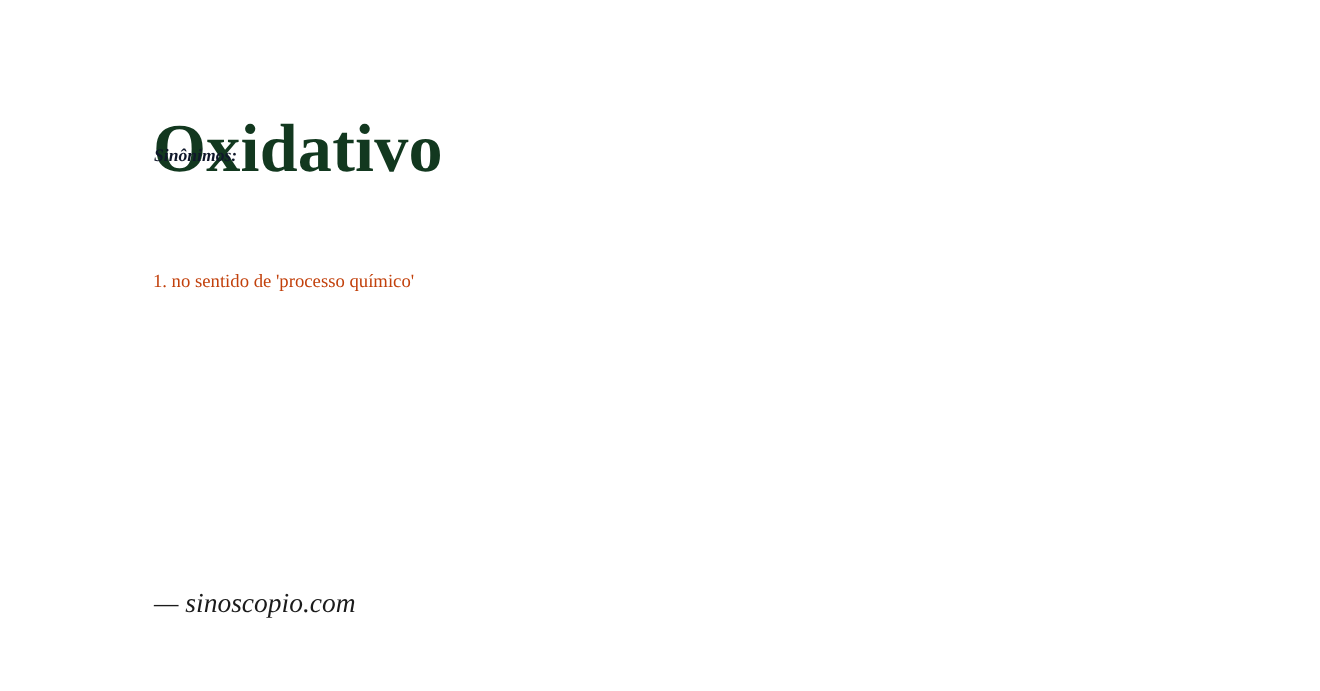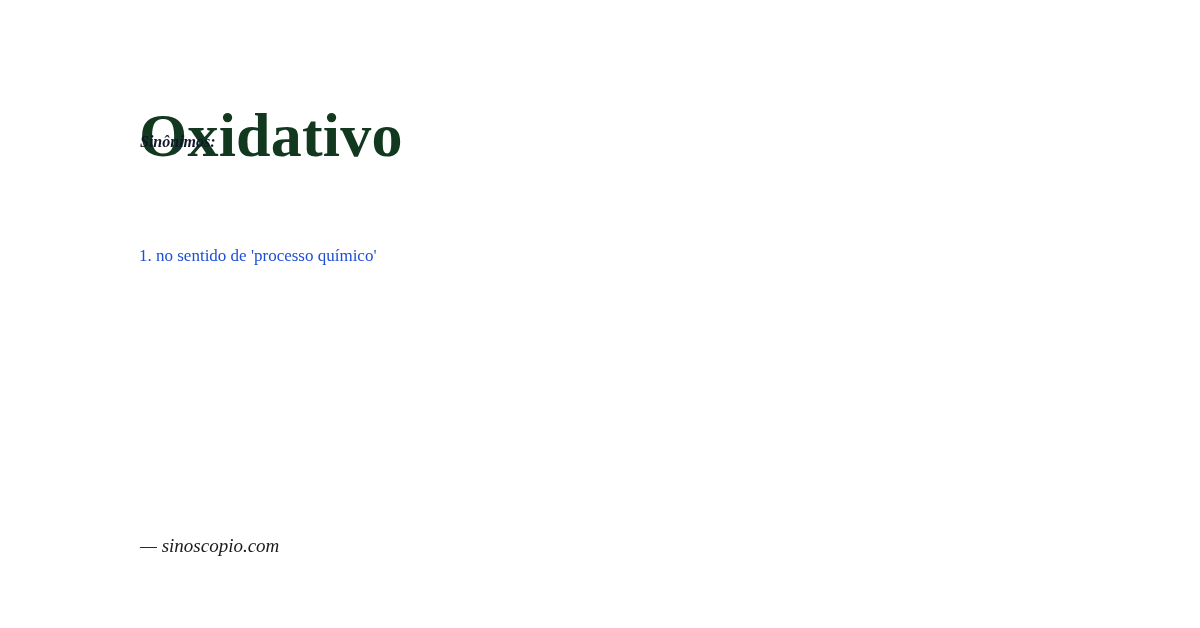--- a/index.html
+++ b/index.html
@@ -46,38 +46,38 @@
     left: 139px;
     top: 246px;
     width: 980px;
   }
   .sense {
     margin-bottom: 30px;
   }
   .sense-label {
     font-family: "Liberation Serif", serif;
     font-size: 17px;
-    color: #1d4ed8;
+    color: #c2410c;
     line-height: 1.2;
     margin-bottom: 4px;
   }
   .sense-syns {
     font-family: "Liberation Serif", serif;
     font-size: 30px;
     color: #111111;
     line-height: 1.25;
     letter-spacing: 0.2px;
   }
   .source {
     position: absolute;
     left: 140px;
     top: 535px;
     font-family: "Liberation Serif", serif;
     font-style: italic;
-    font-size: 19px;
+    font-size: 25px;
     color: #1b1b1b;
   }
 </style>
 </head>
 <body>
 
 <div class="page">
 
   <h1 class="word-title">Oxidativo</h1>
 

